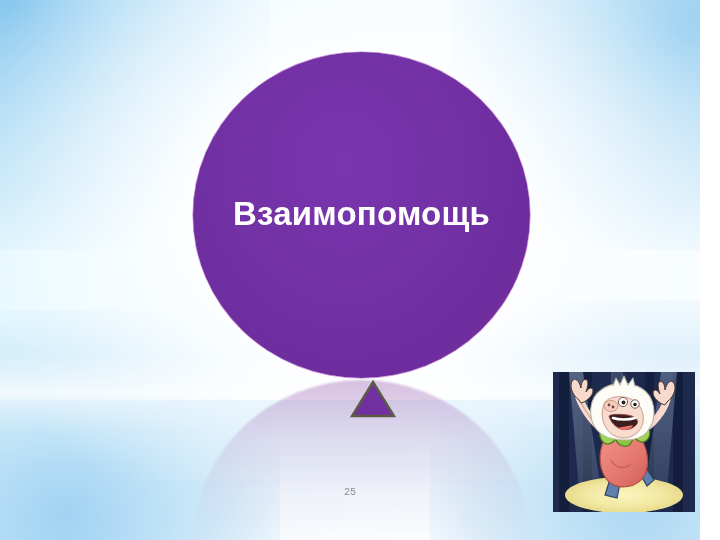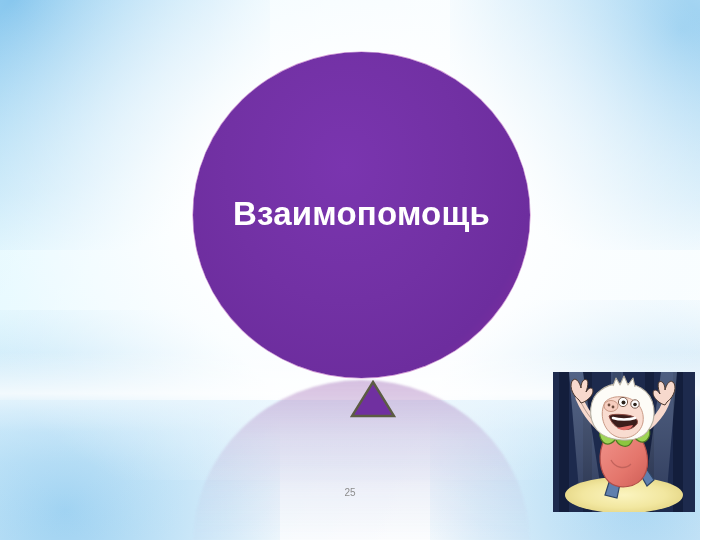--- a/index.html
+++ b/index.html
@@ -153,21 +153,21 @@
   .picture-frame svg { display: block; }
 
   
   .slide-number {
     position: absolute;
     left: 330px;
     top: 487px;
     width: 40px;
     text-align: center;
     color: #8d8d8d;
-    font-family: Liberation Sans, sans-serif;
+    font-family: Liberation Mono, monospace;
     font-size: 10px;
     line-height: 12px;
   }
 </style>
 </head>
 <body>
 
 <div id="slide">
 
   <div class="bg-base"></div>

